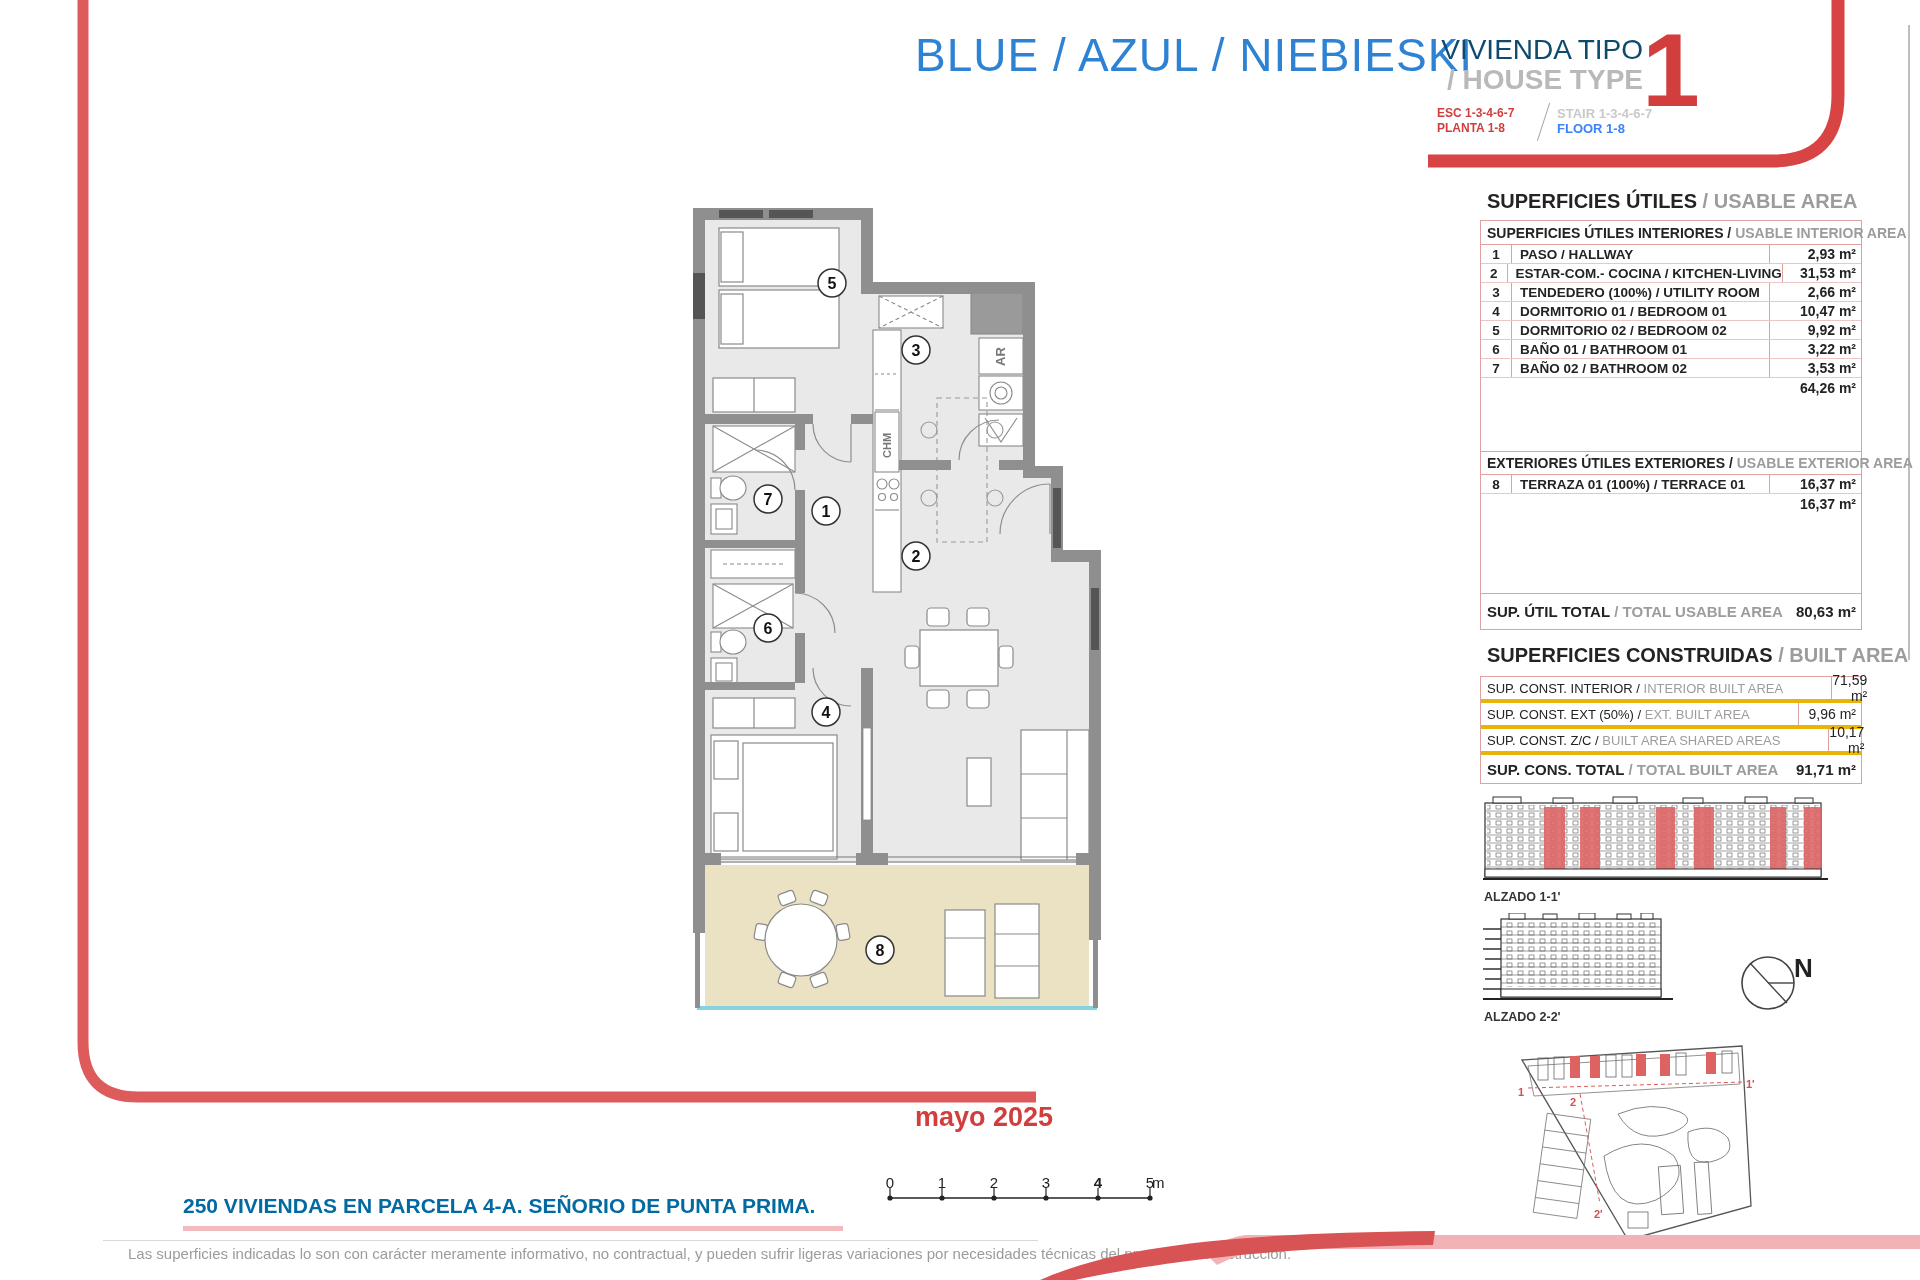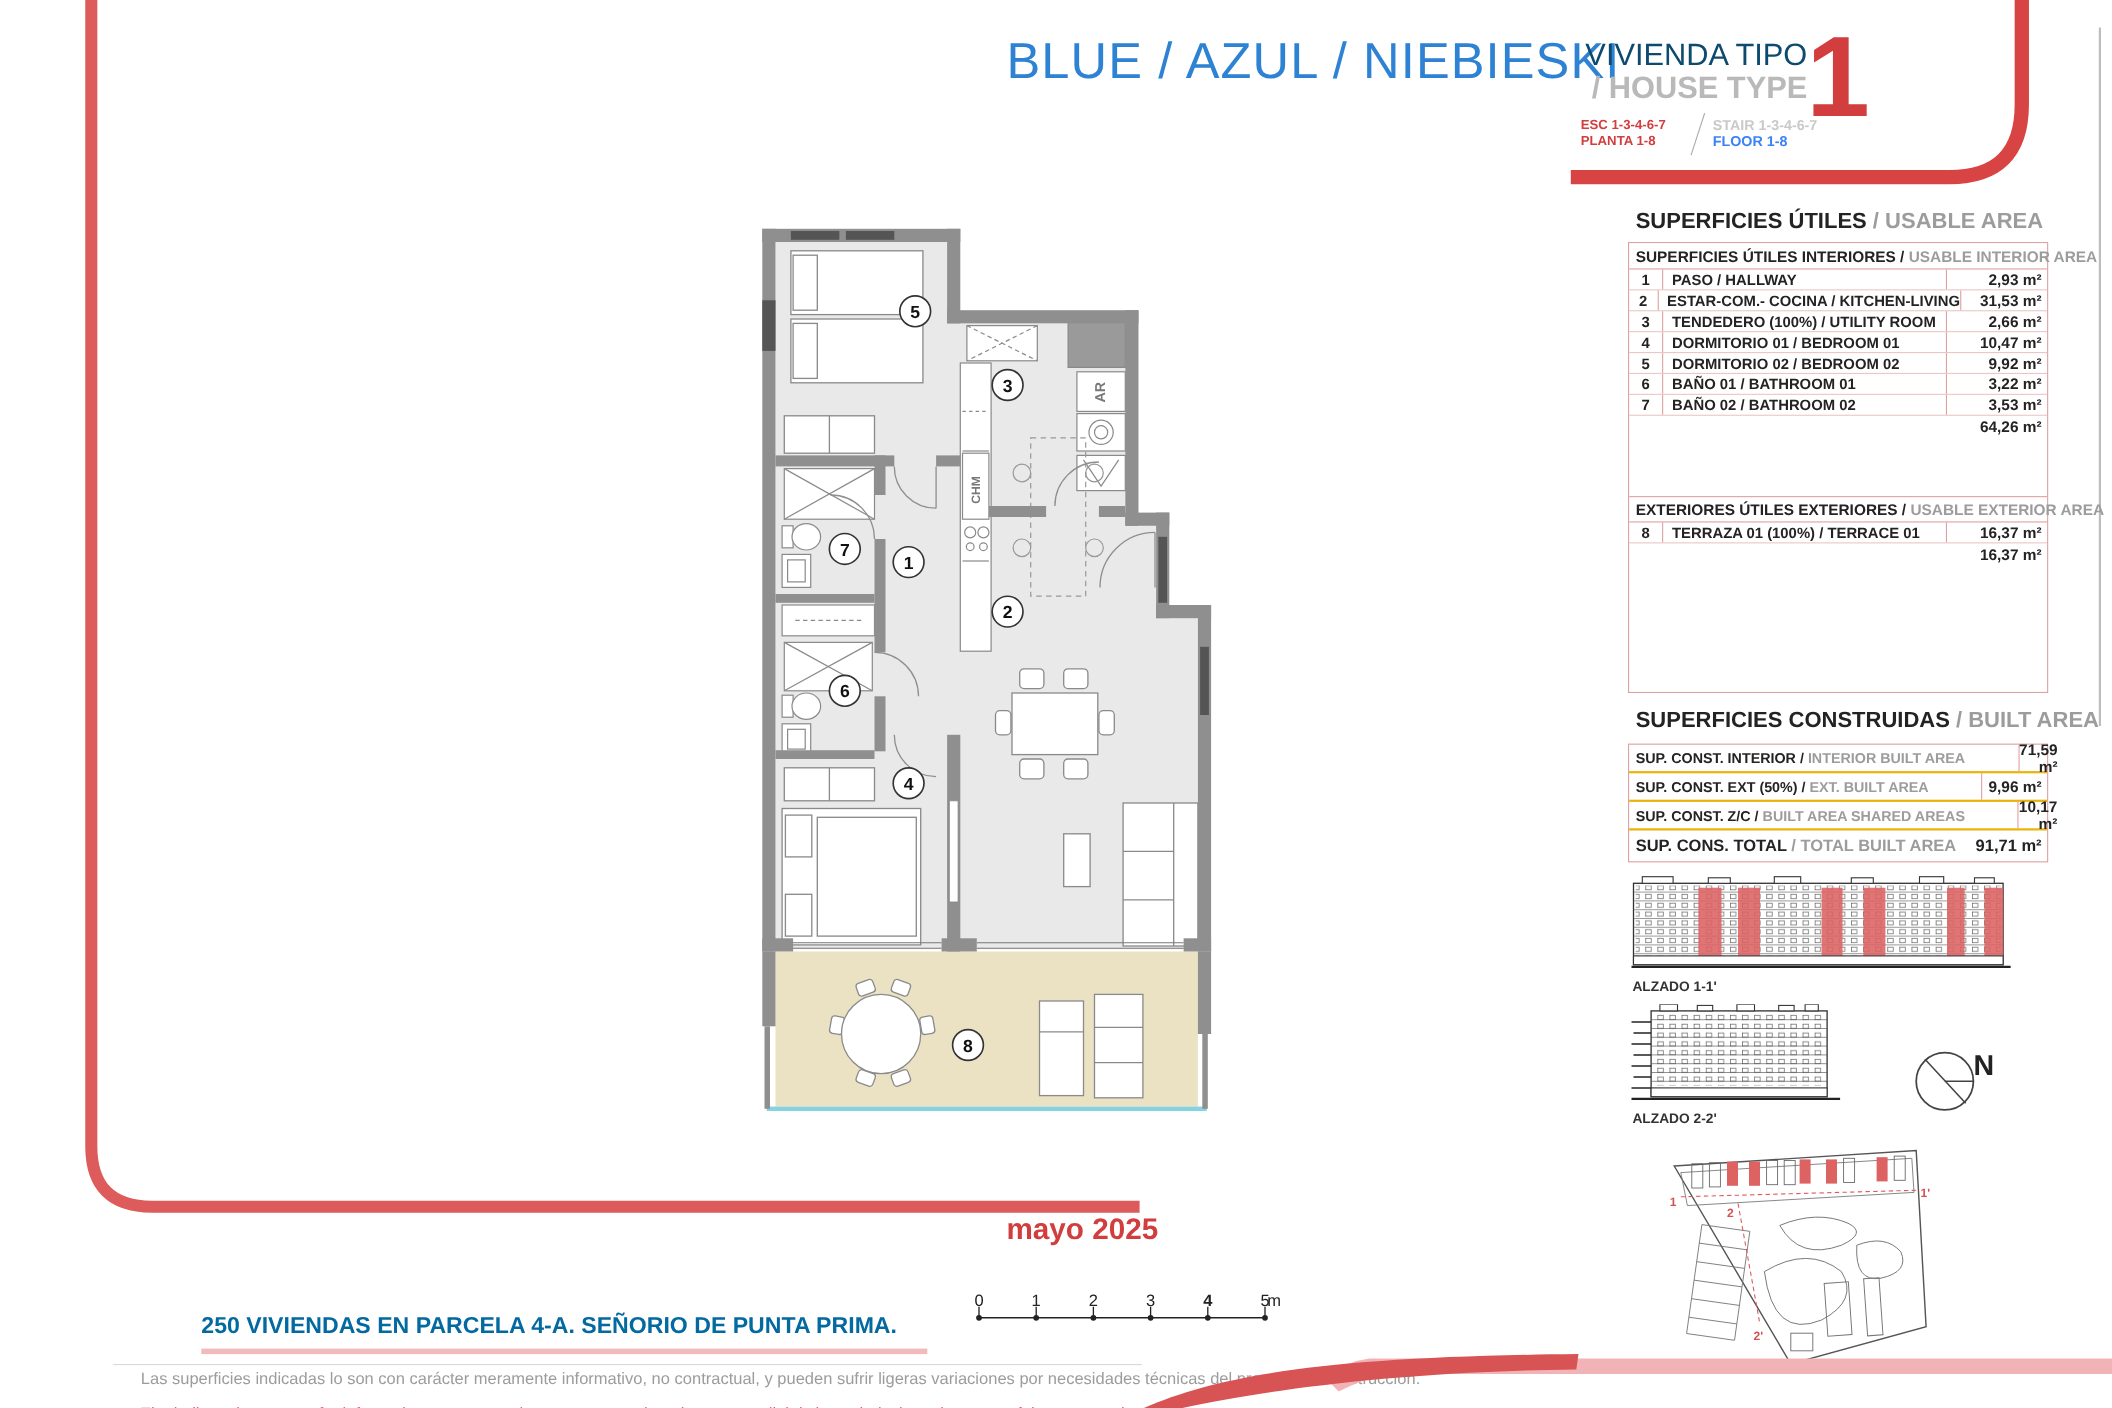--- a/index.html
+++ b/index.html
@@ -27,21 +27,21 @@
   .num{width:30px;text-align:center;border-right:1px solid #dfa0a0;align-self:stretch;display:flex;align-items:center;justify-content:center;}
   .lab{flex:1;padding-left:8px;white-space:nowrap;}
   .val{width:86px;text-align:right;padding-right:5px;border-left:1px solid #dfa0a0;align-self:stretch;display:flex;align-items:center;justify-content:flex-end;font-size:14px;}
   .subtot{height:20px;font-size:14px;font-weight:bold;justify-content:flex-end;padding-right:5px;}
   .ua-ext{position:absolute;top:230px;left:0;right:0;}
   .ua-ext .hd{border-top:1px solid #dfa0a0;}
   .ua-total{position:absolute;left:0;right:0;bottom:0;height:36px;border-top:1px solid #dfa0a0;
             display:flex;align-items:center;font-size:15px;font-weight:bold;padding-left:6px;box-sizing:border-box;white-space:nowrap;}
   .ua-total .tv{margin-left:auto;padding-right:5px;}
   .ba-box{left:1480px;top:676px;width:382px;height:108px;border:1px solid #dfa0a0;box-sizing:border-box;}
-  .r26{height:26px;border-bottom:2px solid #eab308;font-size:13px;font-weight:bold;gap:48px;}
+  .r26{height:26px;border-bottom:4px solid #eab308;font-size:13px;font-weight:normal;gap:48px;}
   .r26 .lab{padding-left:6px;}
   .r26 .val{width:100px;}
   .r30{height:29px;font-size:15px;font-weight:bold;}
   .r30 .lab{padding-left:6px;}
   .r30 .val{width:100px;border-left:none;font-size:15px;}
   
   .mayo{left:878px;top:1102px;width:175px;text-align:right;font-size:27px;font-weight:bold;color:#d23d3d;}
   .proj-line{left:183px;top:1194px;font-size:21px;font-weight:bold;color:#0369a1;white-space:nowrap;}
   .pink-underline{left:183px;top:1226px;width:660px;height:5px;background:#f2babd;}
   .disc-top-line{left:103px;top:1240px;width:935px;height:1px;background:#d9d9d9;}
@@ -342,20 +342,24 @@
       <span>EXTERIORES ÚTILES EXTERIORES /</span>&nbsp;<span class="g">USABLE EXTERIOR AREA</span>
     </div>
     <div class="row r19">
         <span class="num">8</span>
         <span class="lab">TERRAZA 01 (100%) / TERRACE 01</span>
         <span class="val">16,37 m²</span>
       </div>
     <div class="row subtot">16,37 m²</div>
   </div>
 
+  <div class="ua-total">
+    <span>SUP. ÚTIL TOTAL</span>&nbsp;<span class="g">/ TOTAL USABLE AREA</span>
+    <span class="tv">80,63 m²</span>
+  </div>
 </div>
 
 <div class="abs tbl-title" style="left:1487px;top:644px;">
   <span>SUPERFICIES CONSTRUIDAS</span>
   <span class="g">/ BUILT AREA</span>
 </div>
 <div class="abs ba-box">
   <div class="row r26">
       <span class="lab"><span>SUP. CONST. INTERIOR /</span> <span class="g">INTERIOR BUILT AREA</span></span>
       <span class="val">71,59 m²</span>

